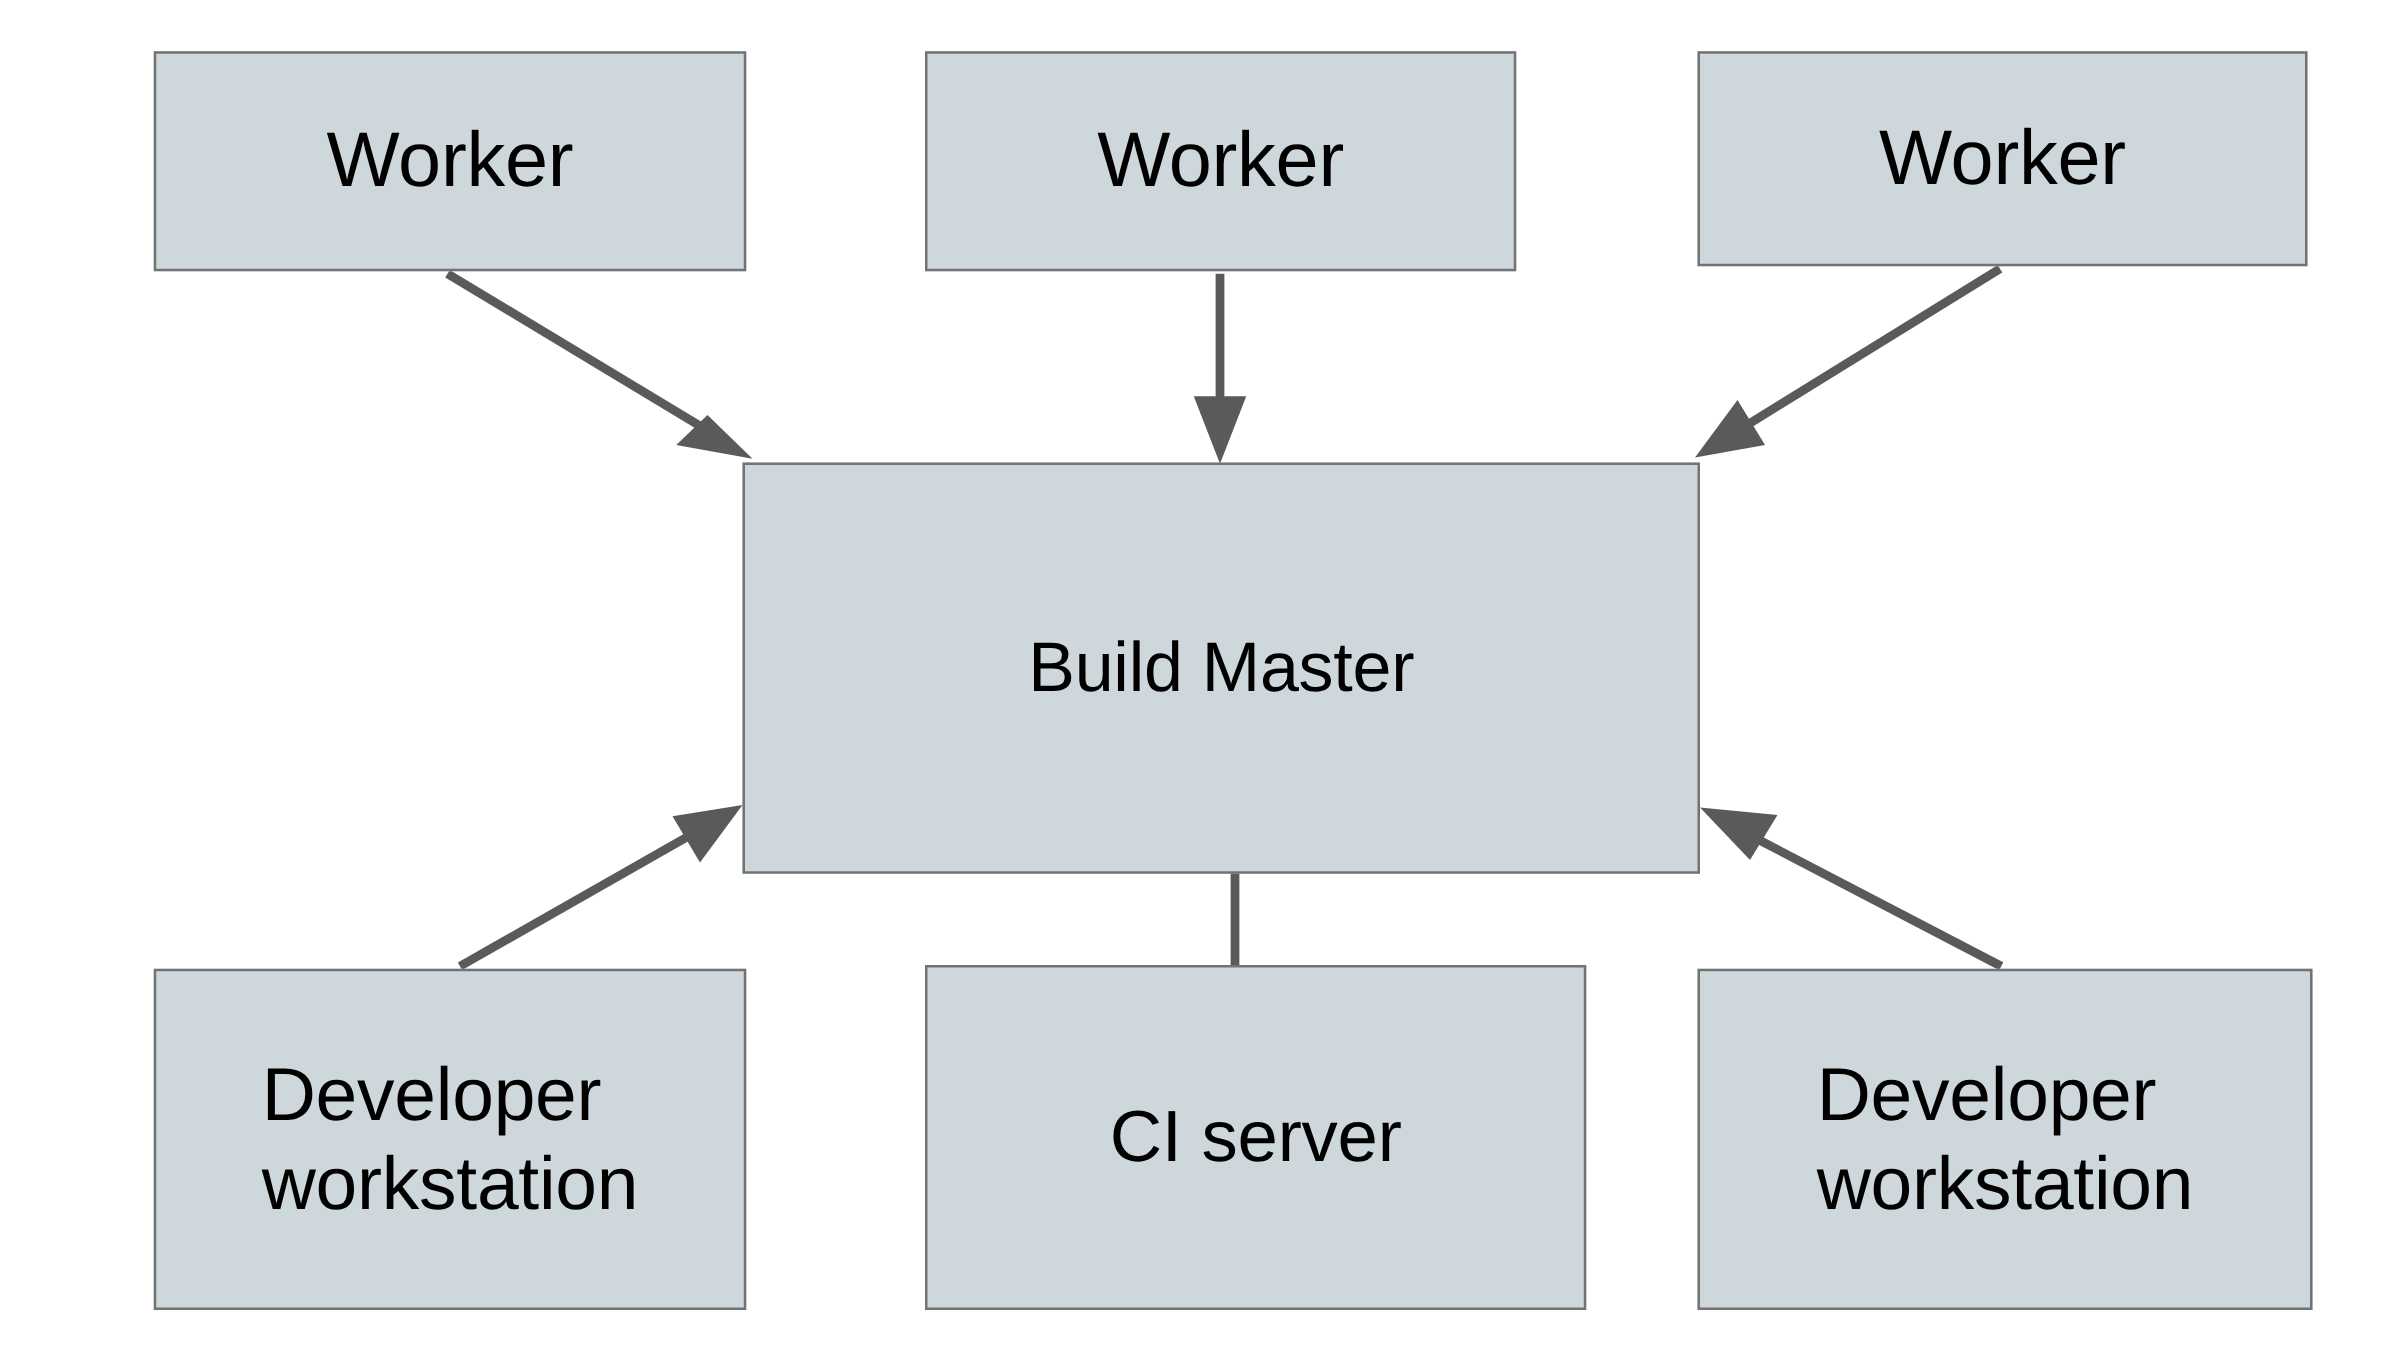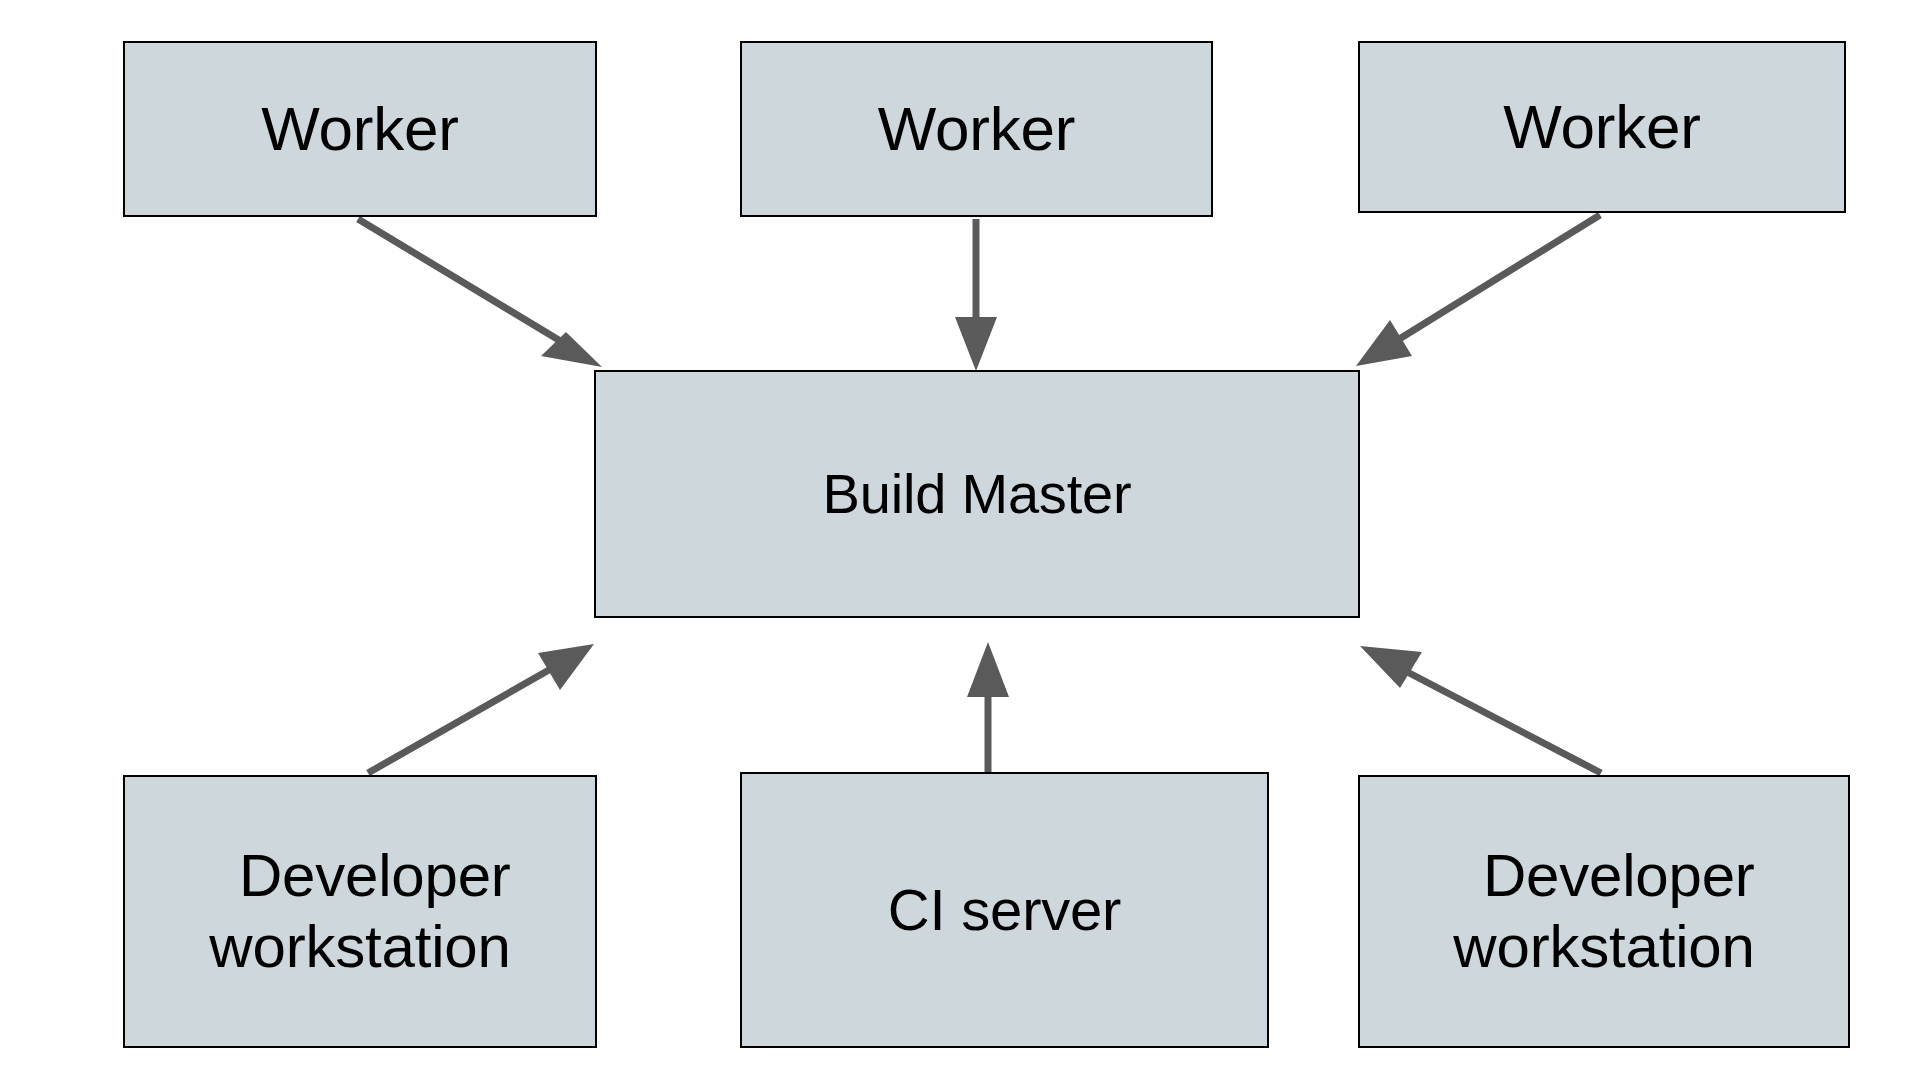--- a/index.html
+++ b/index.html
@@ -12,35 +12,35 @@
     width: 1910px;
     height: 1090px;
     background: #ffffff;
     overflow: hidden;
     font-family: "Liberation Sans", sans-serif;
   }
   .node {
     position: absolute;
     box-sizing: border-box;
     background: #ced8dc;
-    border: 2px solid #000000;
+    border: 2px solid #737373;
     display: flex;
     align-items: center;
     justify-content: center;
-    text-align: right;
+    text-align: left;
     color: #000000;
     font-weight: 400;
     line-height: 1.18;
     white-space: pre-line;
     letter-spacing: -0.2px;
   }
   #node-worker-1 { left: 123px;  top: 41px;  width: 474px; height: 176px; font-size: 62px; }
   #node-worker-2 { left: 740px;  top: 41px;  width: 473px; height: 176px; font-size: 62px; }
   #node-worker-3 { left: 1358px; top: 41px;  width: 488px; height: 172px; font-size: 62px; }
-  #node-build-master { left: 594px; top: 370px; width: 766px; height: 248px; font-size: 56px; }
+  #node-build-master { left: 594px; top: 370px; width: 766px; height: 329px; font-size: 56px; }
   #node-dev-ws-1 { left: 123px;  top: 775px; width: 474px; height: 273px; font-size: 60px; }
   #node-ci-server { left: 740px;  top: 772px; width: 529px; height: 276px; font-size: 58px; }
   #node-dev-ws-2 { left: 1358px; top: 775px; width: 492px; height: 273px; font-size: 60px; }
 
   #edges {
     position: absolute;
     left: 0;
     top: 0;
     width: 1910px;
     height: 1090px;

